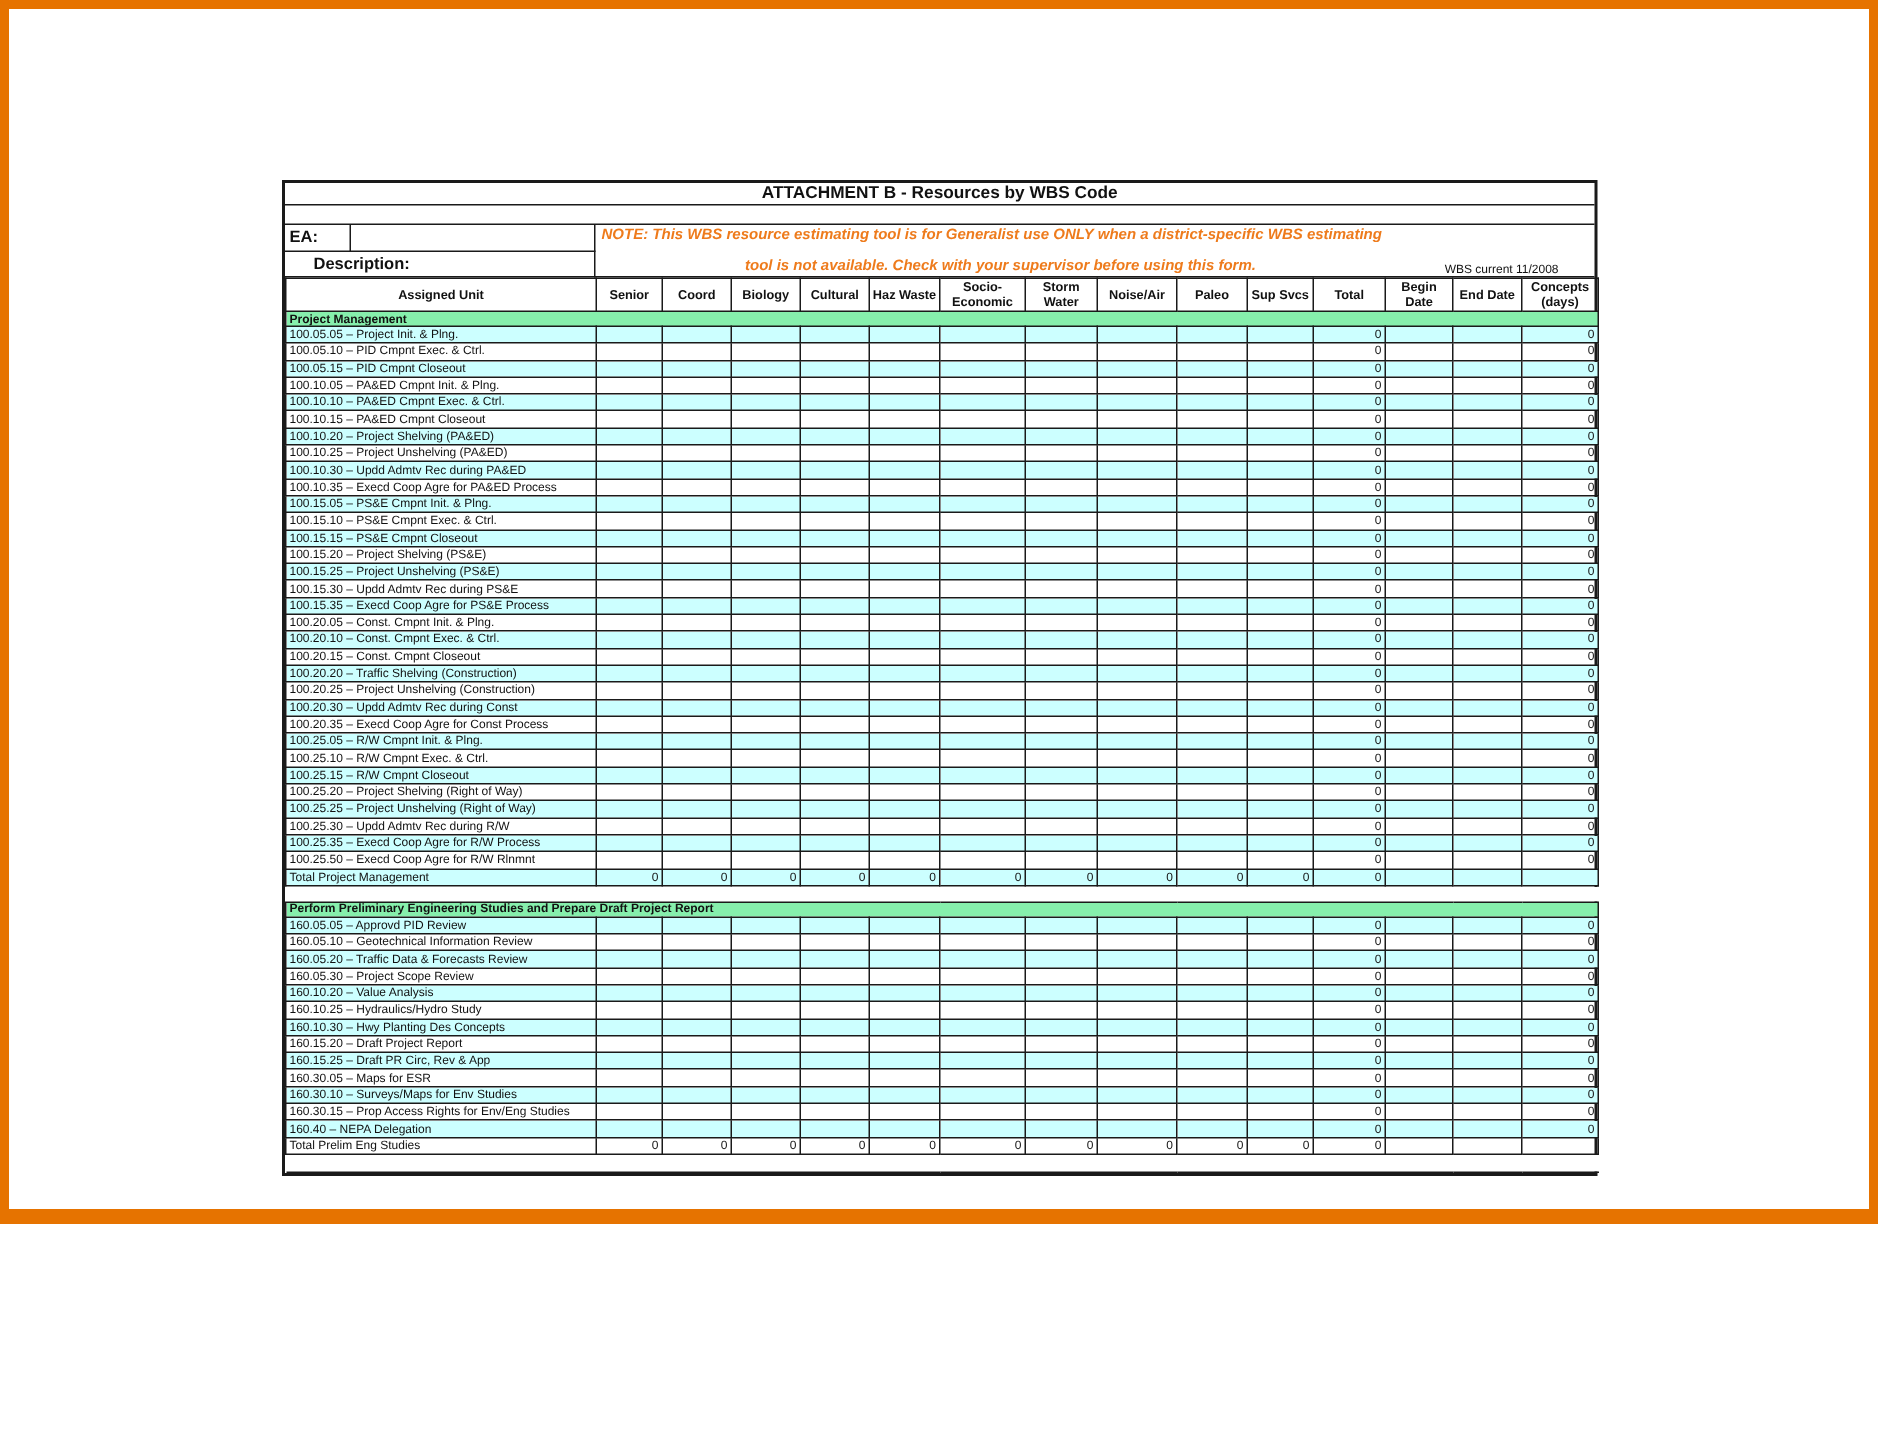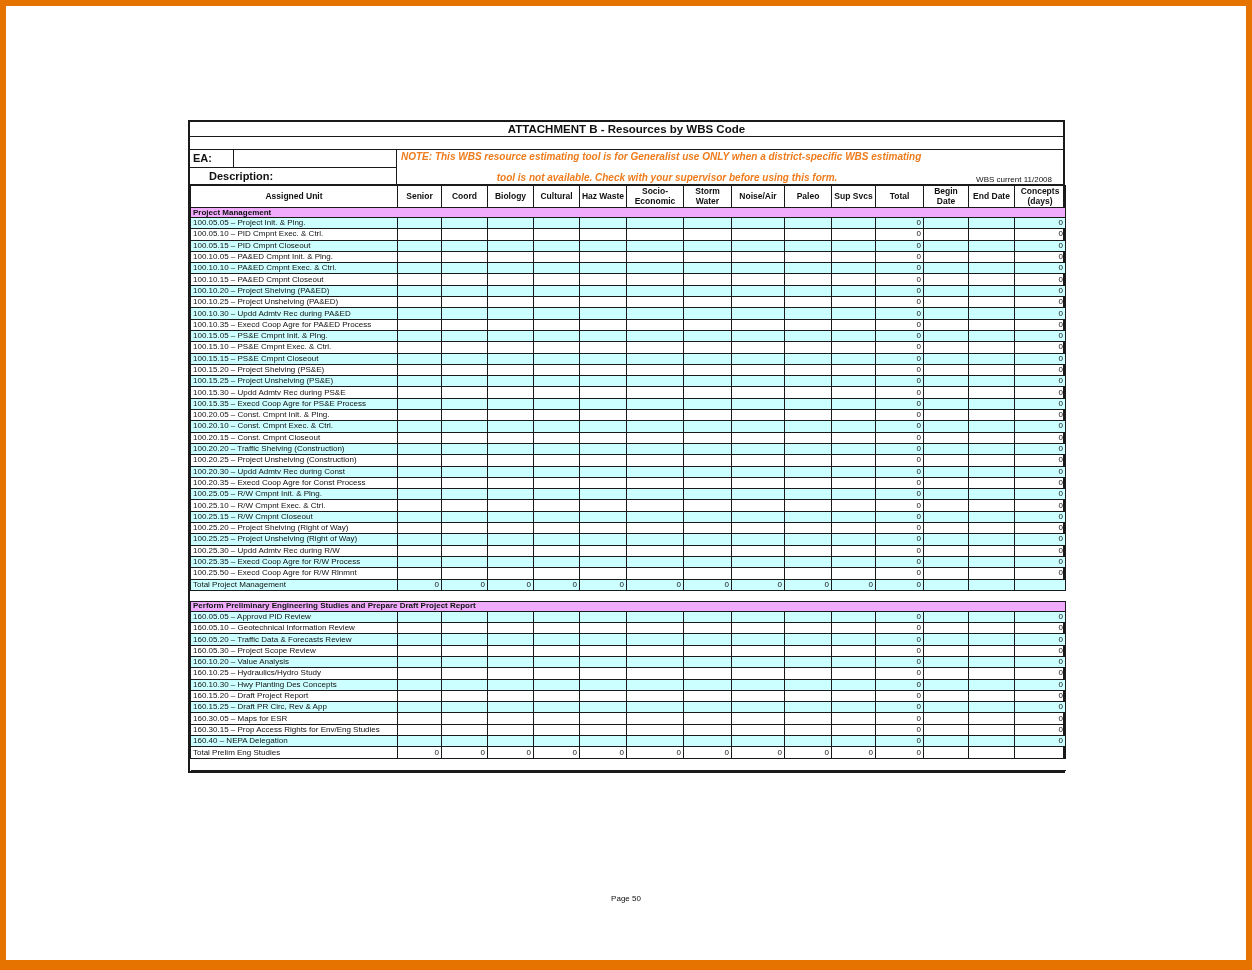--- a/index.html
+++ b/index.html
@@ -1,40 +1,40 @@
 <!DOCTYPE html>
 <html><head>
 <meta charset="utf-8">
 <style>
   html,body{margin:0;padding:0;background:#fff;}
   *{box-sizing:border-box;}
   body{font-family:"Liberation Sans", sans-serif; color:#111;}
-  .canvas{position:relative;width:1252px;height:970px;background:#fff;overflow:hidden;}
+  .canvas{position:relative;width:1252px;height:816px;background:#fff;overflow:hidden;}
   .page-frame{position:absolute;inset:0;border-style:solid;border-color:#E67300;border-width:6px 6px 10px 6px;pointer-events:none;}
   .sheet{position:absolute;left:188px;top:120px;width:877px;border:2px solid #1a1a1a;background:#fff;}
   .title-row{height:15px;border-bottom:1px solid #1a1a1a;text-align:center;font-weight:bold;font-size:11.5px;line-height:15px;}
   .spacer-row{height:13px;border-bottom:1px solid #1a1a1a;}
   .ea-desc{position:relative;height:35px;border-bottom:1px solid #1a1a1a;}
   .ea-label{position:absolute;left:0;top:0;width:44px;height:18px;border-right:1px solid #1a1a1a;border-bottom:1px solid #1a1a1a;font-weight:bold;font-size:11px;line-height:17px;padding-left:3px;}
   .ea-input{position:absolute;left:44px;top:0;width:163px;height:18px;border-right:1px solid #1a1a1a;border-bottom:1px solid #1a1a1a;background:#fff;}
   .desc-label{position:absolute;left:0;top:18px;width:207px;height:17px;border-right:1px solid #1a1a1a;font-weight:bold;font-size:11px;line-height:16px;padding-left:19px;}
   .note-box{position:absolute;left:207px;top:0;right:0;height:35px;}
   .note-line1{position:absolute;left:4px;top:1px;right:0;font-size:10px;font-weight:bold;font-style:italic;color:#EE7B1C;white-space:nowrap;}
   .note-line2{position:absolute;left:0;top:22px;width:540px;text-align:center;font-size:10px;font-weight:bold;font-style:italic;color:#EE7B1C;white-space:nowrap;}
-  .wbs-current{position:absolute;right:11px;bottom:1px;font-size:8px;color:#111;white-space:nowrap;}
+  .wbs-current{position:absolute;right:24px;bottom:1px;font-size:8px;color:#111;white-space:nowrap;}
   table.wbs{border-collapse:collapse;table-layout:fixed;width:100%;}
   table.wbs td,table.wbs th{border:1px solid #1a1a1a;padding:0 2px;overflow:hidden;}
   table.wbs th{font-size:8.5px;font-weight:bold;text-align:center;line-height:1.15;height:22px;vertical-align:middle;padding:0 1px;}
   tr.data-row{height:11.3px;}
   tr.data-row td{font-size:8px;line-height:1;white-space:nowrap;}
   td.lbl{text-align:left;}
   td.num{text-align:right;}
   tr.alt td{background:#CCFFFF;}
   tr.section-bar{height:10px;}
-  tr.section-bar td{background:#f0abfc;font-size:8px;font-weight:bold;line-height:1;white-space:nowrap;}
+  tr.section-bar td{background:#86efac;font-size:8px;font-weight:bold;line-height:1;white-space:nowrap;}
   tr.gap-row{height:11px;}
   tr.gap-row td{border-left:none;border-right:none;background:#fff;}
   tr.end-row{height:12px;}
   tr.end-row td{border-left:none;border-right:none;background:#fff;}
   .page-footer{position:absolute;left:0;right:0;top:894px;text-align:center;font-size:8px;color:#111;}
 </style>
 </head>
 <body>
 
 <div class="canvas">
@@ -826,20 +826,37 @@
             <td></td>
             <td></td>
             <td></td>
             <td></td>
             <td></td>
             <td class="num">0</td>
             <td></td>
             <td></td>
             <td class="num">0</td>
           </tr>
+          <tr class="data-row alt">
+            <td class="lbl">160.30.10 – Surveys/Maps for Env Studies</td>
+            <td></td>
+            <td></td>
+            <td></td>
+            <td></td>
+            <td></td>
+            <td></td>
+            <td></td>
+            <td></td>
+            <td></td>
+            <td></td>
+            <td class="num">0</td>
+            <td></td>
+            <td></td>
+            <td class="num">0</td>
+          </tr>
           <tr class="data-row">
             <td class="lbl">160.30.15 – Prop Access Rights for Env/Eng Studies</td>
             <td></td>
             <td></td>
             <td></td>
             <td></td>
             <td></td>
             <td></td>
             <td></td>
             <td></td>

